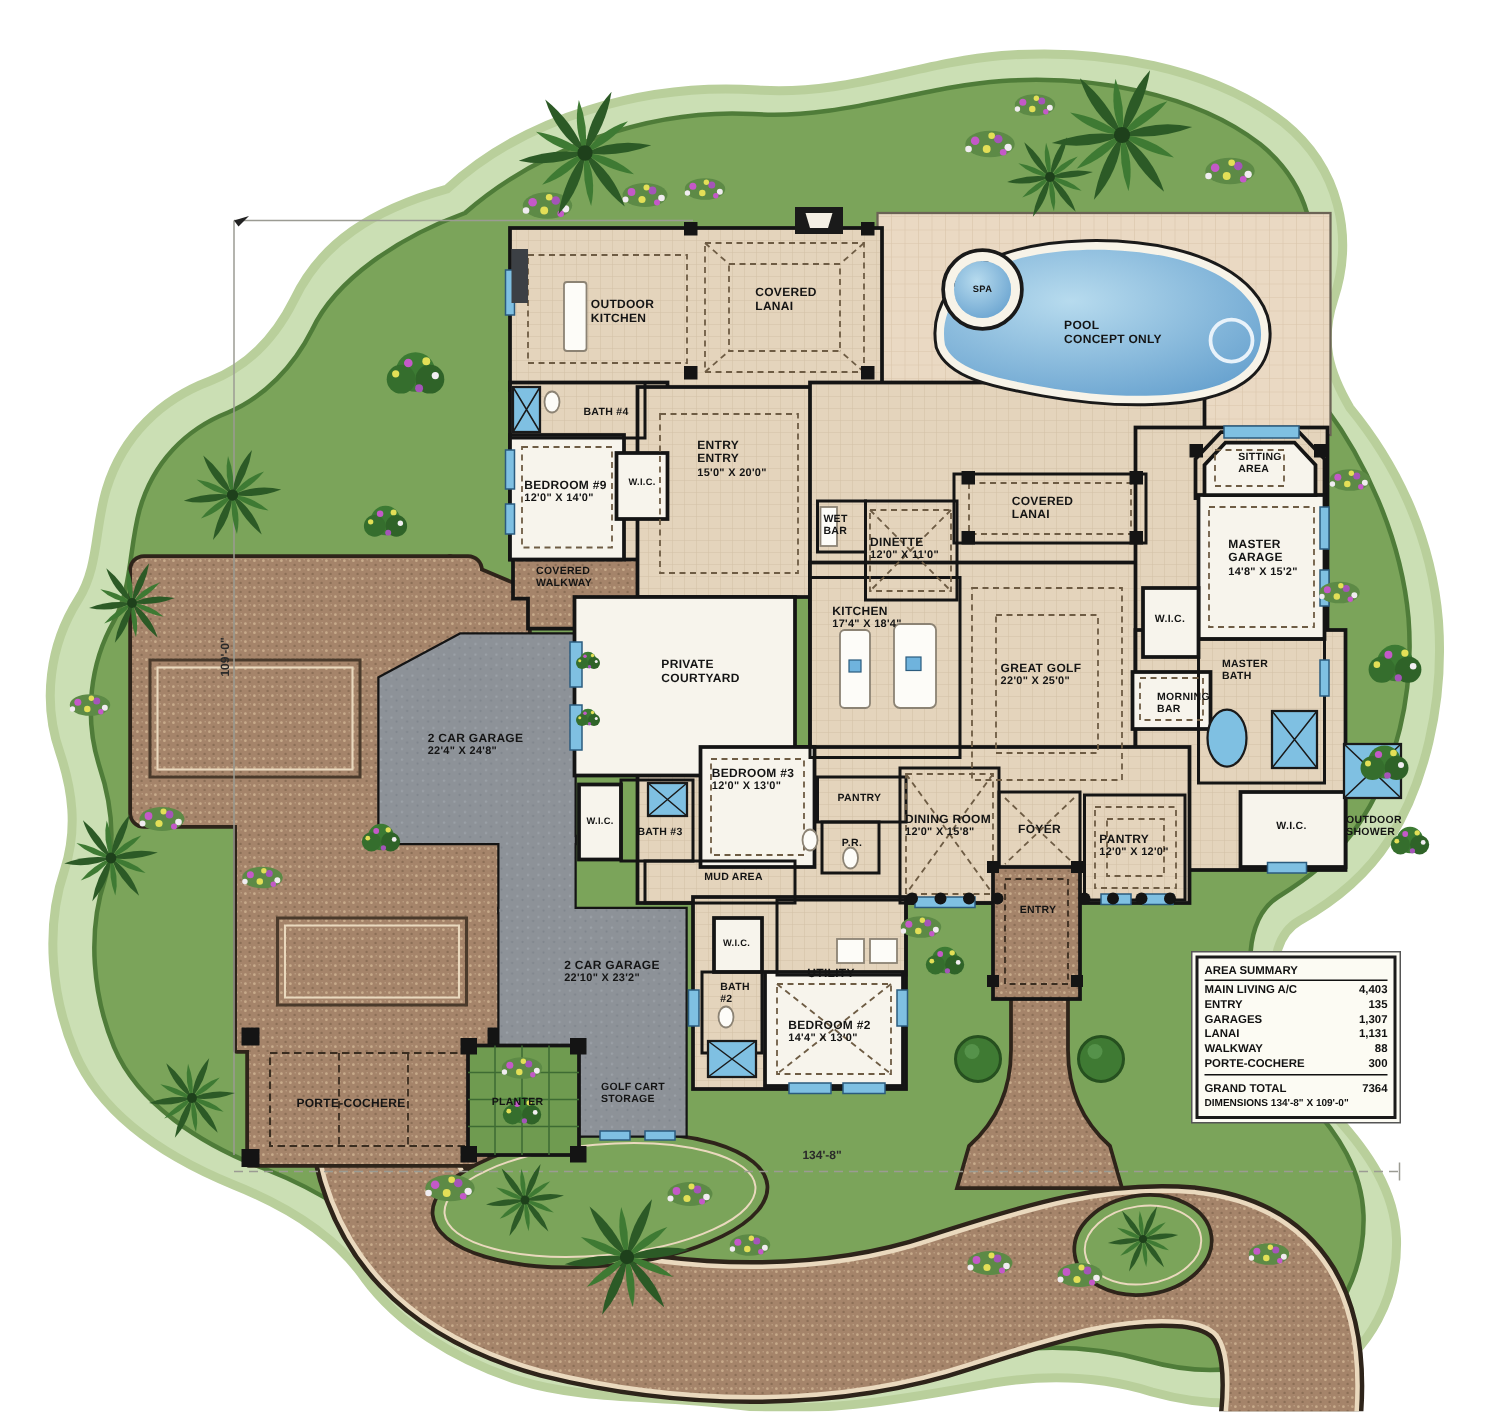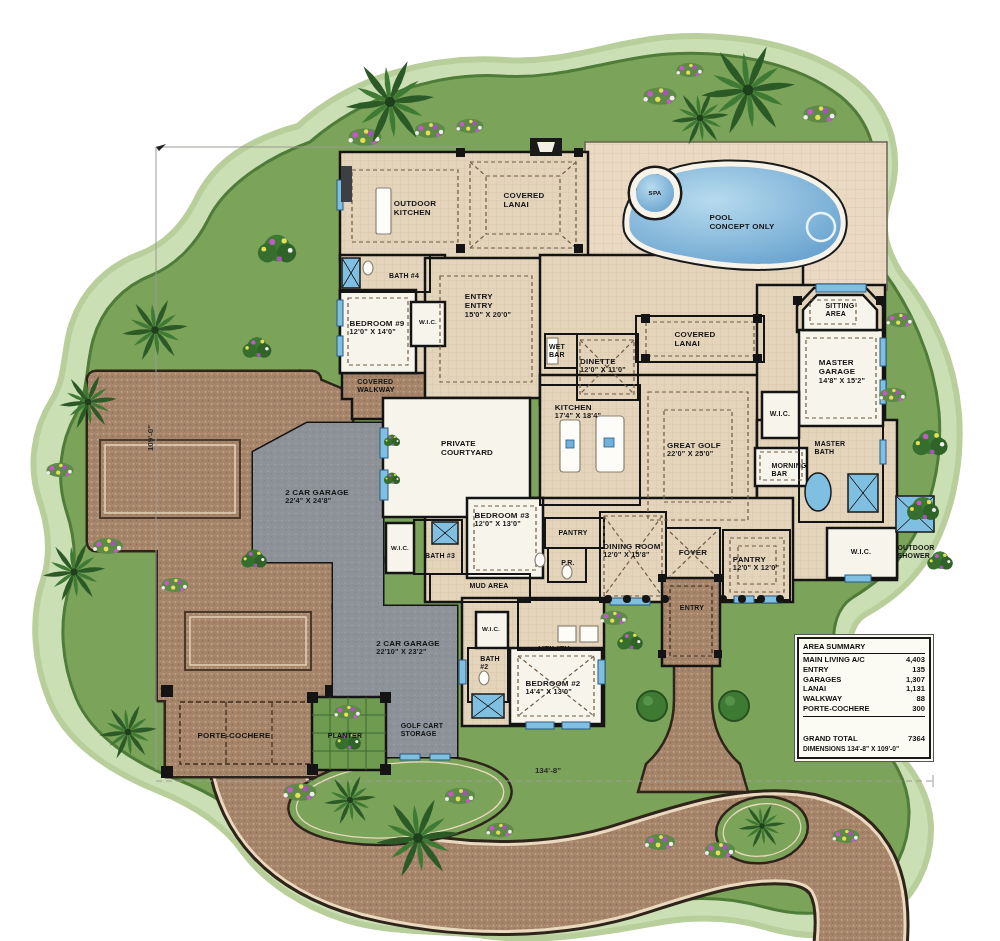--- a/index.html
+++ b/index.html
@@ -13,21 +13,21 @@
   .s7{font-size:7px;}
   .s6{font-size:6.2px;}
   .dimlbl{position:absolute;transform:translate(-50%,-50%);font:bold 8px "Liberation Sans",sans-serif;
           color:#2a2a2a;z-index:5;white-space:nowrap;}
   .dimlbl.vert{transform:translate(-50%,-50%) rotate(-90deg);}
   .summary{position:absolute;left:797px;top:637px;width:122px;z-index:6;background:#fcfbf3;
            border:2px solid #1a1a1a;box-shadow:0 0 0 2px #fcfbf3,0 0 0 3px #555;
            padding:3px 4px 3px 4px;color:#111;font:bold 7.6px/1.3 "Liberation Sans",sans-serif;}
   .sum-title{border-bottom:1.2px solid #111;padding-bottom:1px;margin-bottom:1px;}
   .srow{display:flex;justify-content:space-between;}
-  .srow.total{border-top:1.4px solid #111;margin-top:2px;padding-top:17px;}
+  .srow.total{border-top:1.4px solid #111;margin-top:2px;padding-top:4px;}
   .sum-dims{margin-top:1px;font-size:6.7px;white-space:nowrap;}
 </style>
 </head>
 <body>
 
 <div class="stage">
 <svg width="1000" height="941" viewBox="0 0 1000 941">
   <defs>
     <radialGradient id="poolg" cx="40%" cy="35%" r="85%">
       <stop offset="0" stop-color="#b7dbee"></stop>

